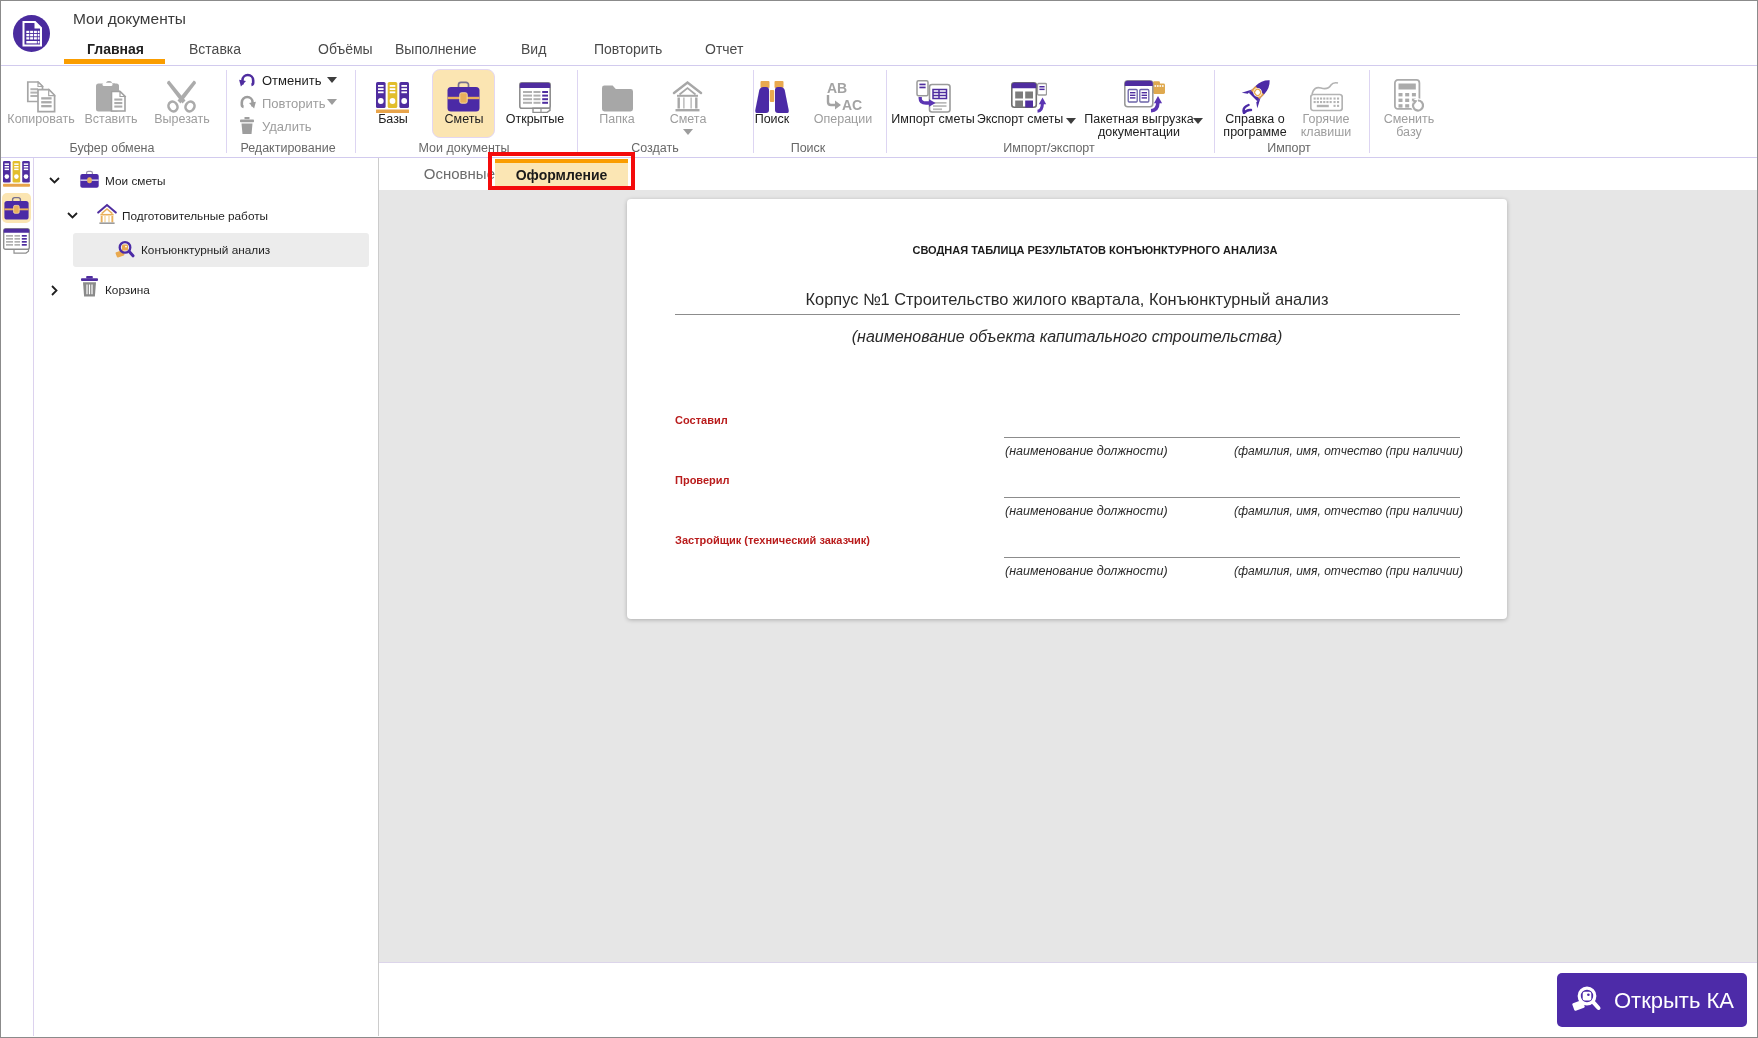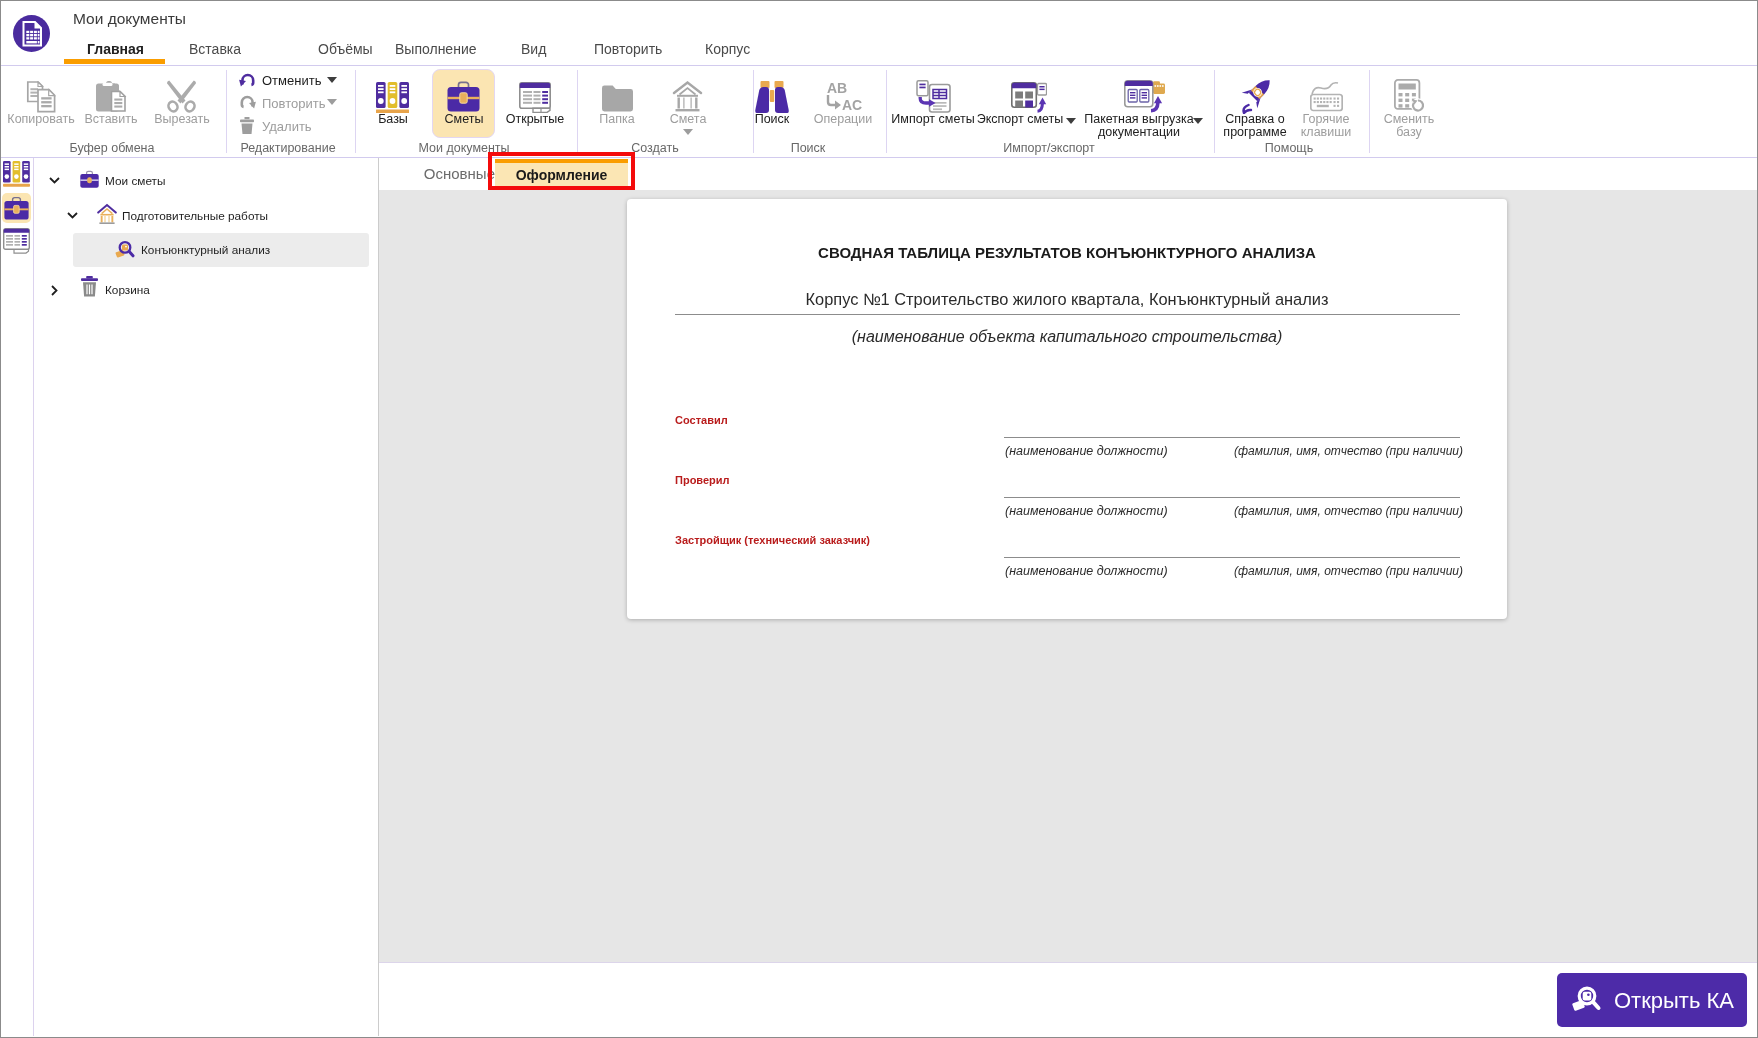--- a/index.html
+++ b/index.html
@@ -67,40 +67,40 @@
       <rect x="24.7" y="26" width="1.8" height="2.4"></rect>
   </g>
 </svg>
 <div class="abs" id="title">Мои документы</div>
 <div class="abs menu b" style="left:87px;">Главная</div>
 <div class="abs menu" style="left:189px;">Вставка</div>
 <div class="abs menu" style="left:294px;margin-left:24px;">Объёмы</div>
 <div class="abs menu" style="left:395px;">Выполнение</div>
 <div class="abs menu" style="left:521px;">Вид</div>
 <div class="abs menu" style="left:594px;">Повторить</div>
-<div class="abs menu" style="left:705px;">Корпус</div>
+<div class="abs menu" style="left:705px;">Отчет</div>
 <div class="abs" id="underline"></div>
 <div class="abs hline" style="left:1px;top:65px;width:1756px;"></div>
 
 <div class="vsep" style="left:226px"></div>
 <div class="vsep" style="left:355px"></div>
 <div class="vsep" style="left:577px"></div>
 <div class="vsep" style="left:753px"></div>
 <div class="vsep" style="left:886px"></div>
 <div class="vsep" style="left:1214px"></div>
 <div class="vsep" style="left:1369px"></div>
 <div class="abs hline" style="left:1px;top:157px;width:1756px;"></div>
 
 <div class="glab" style="left:52px;width:120px;">Буфер обмена</div>
 <div class="glab" style="left:228px;width:120px;">Редактирование</div>
 <div class="glab" style="left:404px;width:120px;">Мои документы</div>
 <div class="glab" style="left:595px;width:120px;">Создать</div>
 <div class="glab" style="left:748px;width:120px;">Поиск</div>
 <div class="glab" style="left:989px;width:120px;">Импорт/экспорт</div>
-<div class="glab" style="left:1229px;width:120px;">Помощь</div>
+<div class="glab" style="left:1229px;width:120px;">Импорт</div>
 
 <div class="rlab g" style="left:-19px;width:120px;">Копировать</div>
 <div class="rlab g" style="left:51px;width:120px;">Вставить</div>
 <div class="rlab g" style="left:122px;width:120px;">Вырезать</div>
 <div class="rlab" style="left:333px;width:120px;">Базы</div>
 <div class="rlab" style="left:404px;width:120px;">Сметы</div>
 <div class="rlab" style="left:475px;width:120px;">Открытые</div>
 <div class="rlab g" style="left:557px;width:120px;">Папка</div>
 <div class="rlab g" style="left:628px;width:120px;">Смета</div>
 <div class="rlab" style="left:712px;width:120px;">Поиск</div>
@@ -466,21 +466,21 @@
 
 <div class="abs" id="treeline"></div>
 
 <div class="abs" id="tabbar"></div>
 <div id="tab1">Основные</div>
 <div id="tab2">Оформление</div>
 <div id="redbox"></div>
 
 <div class="abs" id="content"></div>
 <div id="card"></div>
-<div class="abs" style="left:627px;top:244px;width:880px;text-align:center;font-weight:bold;font-size:15px;color:#1b1b1b;">СВОДНАЯ ТАБЛИЦА РЕЗУЛЬТАТОВ КОНЪЮНКТУРНОГО АНАЛИЗА</div>
+<div class="abs" style="left:627px;top:244px;width:880px;text-align:center;font-weight:bold;font-size:11px;color:#1b1b1b;padding-left:28px;">СВОДНАЯ ТАБЛИЦА РЕЗУЛЬТАТОВ КОНЪЮНКТУРНОГО АНАЛИЗА</div>
 <div class="abs" style="left:627px;top:290px;width:880px;text-align:center;font-size:16.4px;color:#2b2b2b;">Корпус №1 Строительство жилого квартала, Конъюнктурный анализ</div>
 <div class="cline" style="left:675px;top:314px;width:785px;"></div>
 <div class="abs it" style="left:627px;top:328px;width:880px;text-align:center;font-size:16px;">(наименование объекта капитального строительства)</div>
 
 <div class="blab" style="left:675px;top:414px;">Составил</div>
 <div class="cline" style="left:1004px;top:437px;width:456px;"></div>
 <div class="abs it" style="left:1005px;top:444px;">(наименование должности)</div>
 <div class="abs it" style="left:1004px;top:444px;width:459px;text-align:right;font-size:12px;">(фамилия, имя, отчество (при наличии)</div>
 
 <div class="blab" style="left:675px;top:474px;">Проверил</div>

